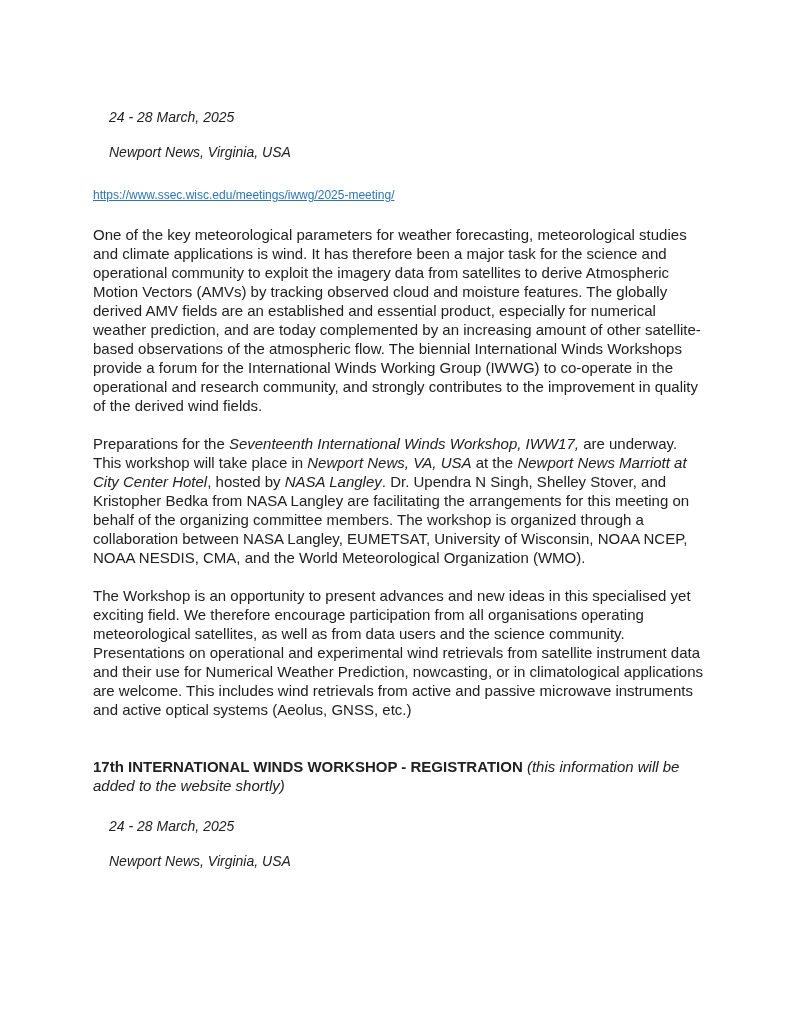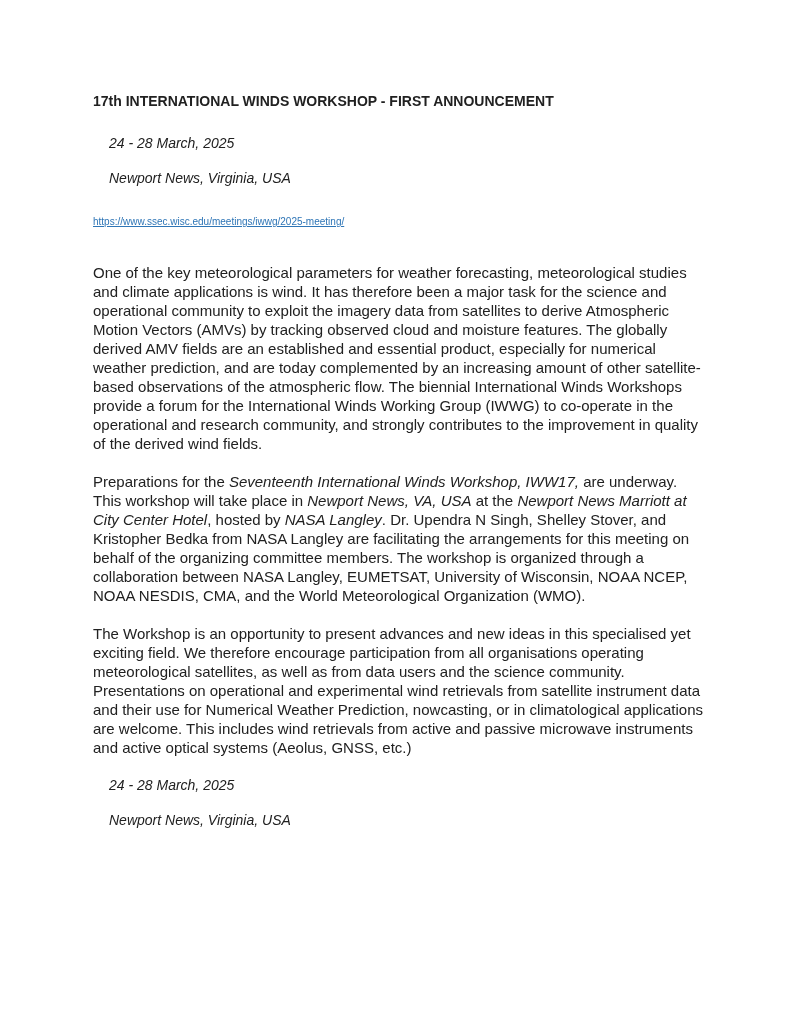--- a/index.html
+++ b/index.html
@@ -26,22 +26,22 @@
     margin: 0 0 24px 0;
   }
   .meta-line {
     font-size: 14px;
     line-height: 19px;
     font-style: italic;
     margin: 16px;
     width: 612px;
   }
   .link-line {
-    margin: 0 0 32px 0;
-    font-size: 10px;
+    margin: 0 0 20px 0;
+    font-size: 12px;
     line-height: 19px;
   }
   .link {
     text-decoration: underline;
     cursor: pointer;
   }
   .body-para {
     font-size: 15px;
     line-height: 19px;
     margin: 0 0 19px 0;
@@ -57,35 +57,35 @@
     margin: 0 0 21px 0;
   }
   .i { font-style: italic; }
   .hb { font-weight: bold; font-style: normal; }
 </style>
 </head>
 <body style="color: rgb(33, 33, 33);">
 
 <div class="page">
 
-  <h1 class="doc-title">17th INTERNATIONAL WINDS WORKSHOP - FIRST ANNOUNCEMENT</h1>
 
   <div class="meta-block">
     <p class="meta-line">24 - 28 March, 2025</p>
     <p class="meta-line">Newport News, Virginia, USA</p>
   </div>
 
   <p class="link-line"><a class="link" href="#" style="color: rgb(46, 117, 182);">https://www.ssec.wisc.edu/meetings/iwwg/2025-meeting/</a></p>
 
   <p class="body-para">One of the key meteorological parameters for weather forecasting, meteorological studies and climate applications is wind. It has therefore been a major task for the science and operational community to exploit the imagery data from satellites to derive Atmospheric Motion Vectors (AMVs) by tracking observed cloud and moisture features. The globally derived AMV fields are an established and essential product, especially for numerical weather prediction, and are today complemented by an increasing amount of other satellite-based observations of the atmospheric flow. The biennial International Winds Workshops provide a forum for the International Winds Working Group (IWWG) to co-operate in the operational and research community, and strongly contributes to the improvement in quality of the derived wind fields.</p>
 
   <p class="body-para"><span>Preparations for the </span><span class="i">Seventeenth International Winds Workshop, IWW17,</span><span> are underway. This workshop will take place in </span><span class="i">Newport News, VA, USA</span><span> at the </span><span class="i">Newport News Marriott at City Center Hotel</span><span>, hosted by </span><span class="i">NASA Langley</span><span>.  Dr. Upendra N Singh, Shelley Stover, and Kristopher Bedka from NASA Langley are facilitating the arrangements for this meeting on behalf of the organizing committee members. The workshop is organized through a collaboration between NASA Langley, EUMETSAT, University of Wisconsin, NOAA NCEP, NOAA NESDIS, CMA, and the World Meteorological Organization (WMO).</span></p>
 
   <p class="body-para">The Workshop is an opportunity to present advances and new ideas in this specialised yet exciting field. We therefore encourage participation from all organisations operating meteorological satellites, as well as from data users and the science community. Presentations on operational and experimental wind retrievals from satellite instrument data and their use for Numerical Weather Prediction, nowcasting, or in climatological applications are welcome. This includes wind retrievals from active and passive microwave instruments and active optical systems (Aeolus, GNSS, etc.)</p>
 
+  <p class="body-para section-gap reg-heading-para"><strong class="hb">17th INTERNATIONAL WINDS WORKSHOP - REGISTRATION</strong> <em class="i">(this information will be added to the website shortly)</em></p>
 
   <div class="meta-block meta-block-2">
     <p class="meta-line">24 - 28 March, 2025</p>
     <p class="meta-line">Newport News, Virginia, USA</p>
   </div>
 
 
 </div>
 
 </body></html>

